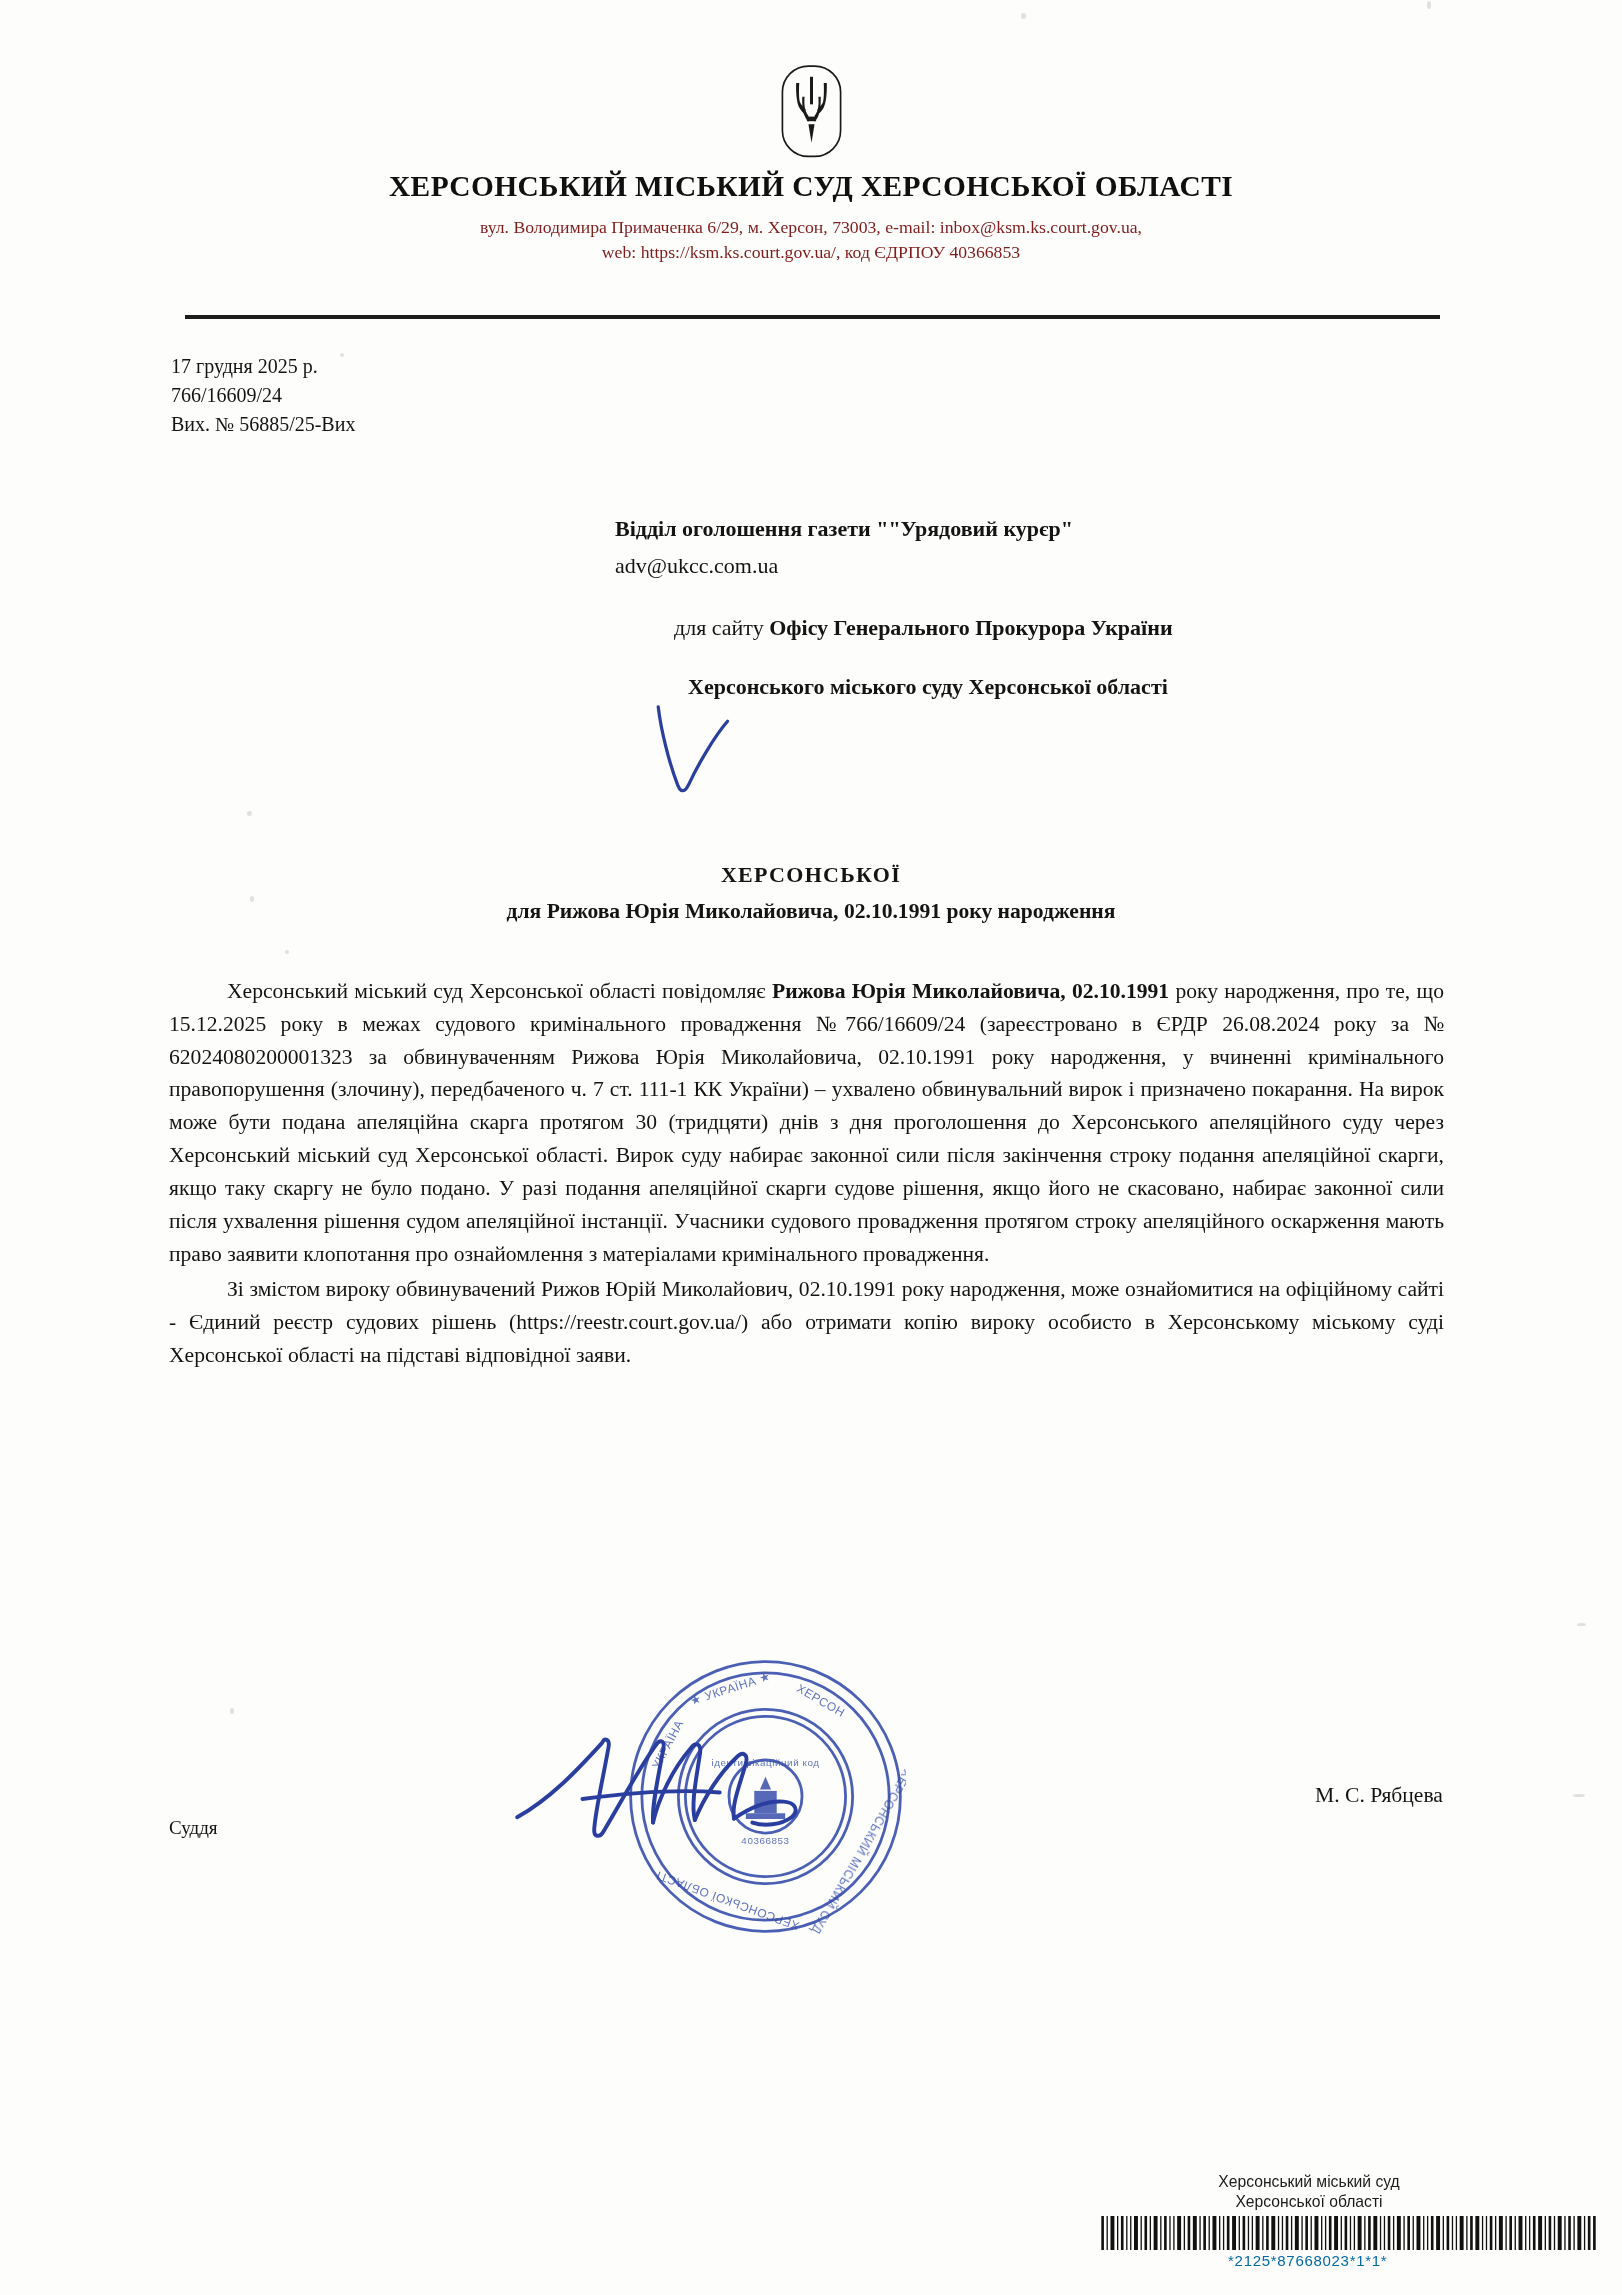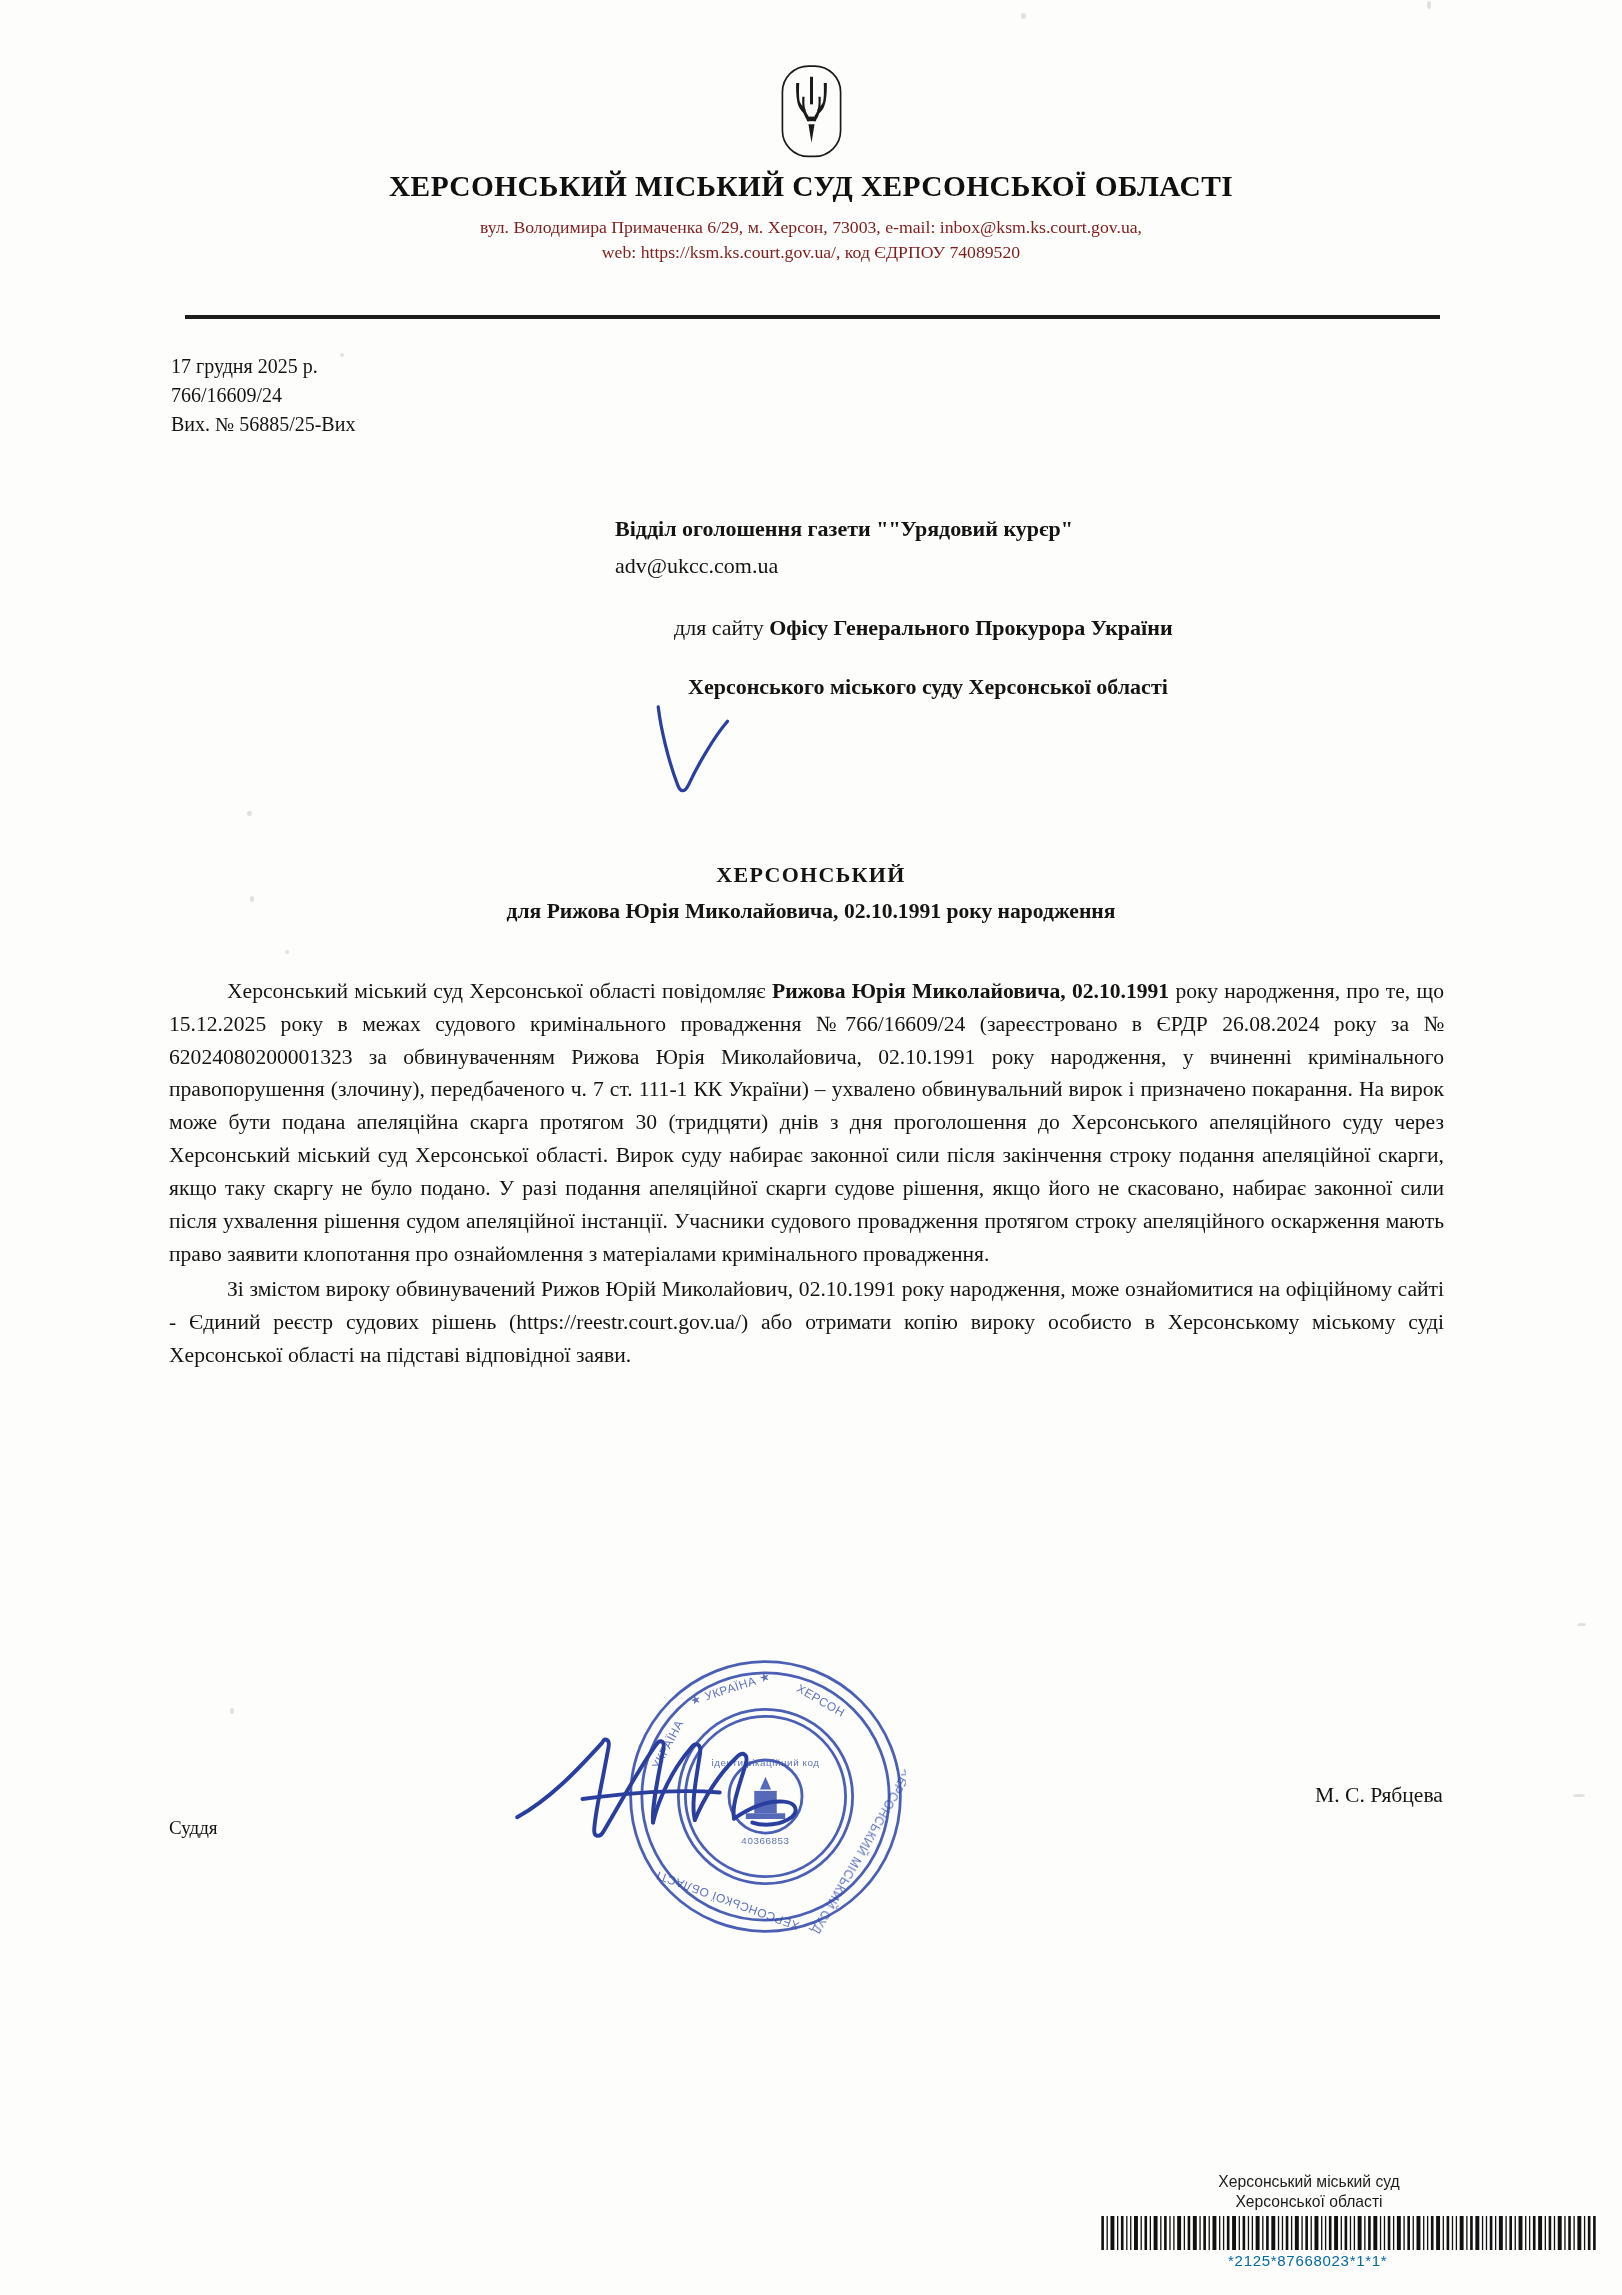--- a/index.html
+++ b/index.html
@@ -242,21 +242,21 @@
         <path d="M70 26 c0 0 1 22 -4 32 c-3 6 -8 9 -8 9 l0 -7 c0 0 5 -4 7 -9 c2 -6 1 -25 1 -25 z"></path>
         <path d="M38 44 c0 0 -1 16 3 25 c2 5 5 8 5 8 l0 -8 c0 0 -3 -4 -4 -8 c-2 -6 -1 -17 -1 -17 z"></path>
         <path d="M62 44 c0 0 1 16 -3 25 c-2 5 -5 8 -5 8 l0 -8 c0 0 3 -4 4 -8 c2 -6 1 -17 1 -17 z"></path>
         <path d="M44 70 h12 v6 h-12 z"></path>
         <path d="M46 80 h8 l-4 24 z"></path>
       </g>
     </svg>
     <div class="court-title">ХЕРСОНСЬКИЙ МІСЬКИЙ СУД ХЕРСОНСЬКОЇ ОБЛАСТІ</div>
     <div class="court-contacts">
       <div>вул. Володимира Примаченка  6/29, м. Херсон, 73003, e-mail: inbox@ksm.ks.court.gov.ua,</div>
-      <div>web: https://ksm.ks.court.gov.ua/, код ЄДРПОУ 74089520</div>
+      <div>web: https://ksm.ks.court.gov.ua/, код ЄДРПОУ 40366853</div>
     </div>
   </div>
 
   <div class="rule"></div>
 
   <div class="refblock">
     <div>17 грудня 2025 р.</div>
     <div>766/16609/24</div>
     <div>Вих. № 56885/25-Вих</div>
   </div>
@@ -267,21 +267,21 @@
     <div class="ln3">
       <span>для сайту </span><b>Офісу Генерального Прокурора України</b>
     </div>
     <div class="ln4">Херсонського міського суду Херсонської області</div>
   </div>
 
   <svg class="pen-check" viewBox="0 0 120 150">
     <path d="M6 6 C10 40 22 90 36 126 C40 136 46 138 52 126 C66 96 90 54 112 28" fill="none" stroke="#2b3f9e" stroke-width="5" stroke-linecap="round"></path>
   </svg>
 
-  <div class="doc-title">ХЕРСОНСЬКИЙ</div>
+  <div class="doc-title">ХЕРСОНСЬКОЇ</div>
   <div class="doc-subtitle">для Рижова Юрія Миколайовича, 02.10.1991 року народження</div>
 
   <div class="body-text">
     <p>
       <span>Херсонський міський суд Херсонської області повідомляє </span><b>Рижова Юрія Миколайовича, 02.10.1991</b><span> року народження, про те, що 15.12.2025 року в межах судового кримінального провадження №766/16609/24 (зареєстровано в ЄРДР 26.08.2024 року за № 62024080200001323 за обвинуваченням Рижова Юрія Миколайовича, 02.10.1991 року народження, у вчиненні кримінального правопорушення (злочину), передбаченого ч. 7 ст. 111-1 КК України) – ухвалено обвинувальний вирок і призначено покарання. На вирок може бути подана апеляційна скарга протягом 30 (тридцяти) днів з дня проголошення до Херсонського апеляційного суду через Херсонський міський суд Херсонської області. Вирок суду набирає законної сили після закінчення строку подання апеляційної скарги, якщо таку скаргу не було подано. У разі подання апеляційної скарги судове рішення, якщо його не скасовано, набирає законної сили після ухвалення рішення судом апеляційної інстанції. Учасники судового провадження протягом строку апеляційного оскарження мають право заявити клопотання про ознайомлення з матеріалами кримінального провадження.</span>
     </p>
     <p>Зі змістом вироку обвинувачений Рижов Юрій Миколайович, 02.10.1991 року народження, може ознайомитися на офіційному сайті - Єдиний реєстр судових рішень (https://reestr.court.gov.ua/) або отримати копію вироку особисто в Херсонському міському суді Херсонської області на підставі відповідної заяви.</p>
   </div>
 
   <div class="sig-label">Суддя</div>

